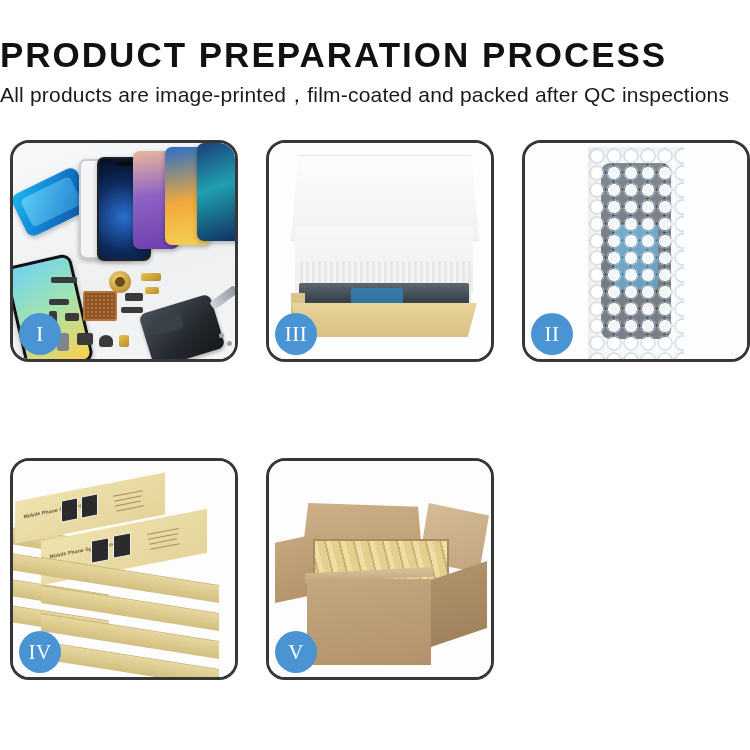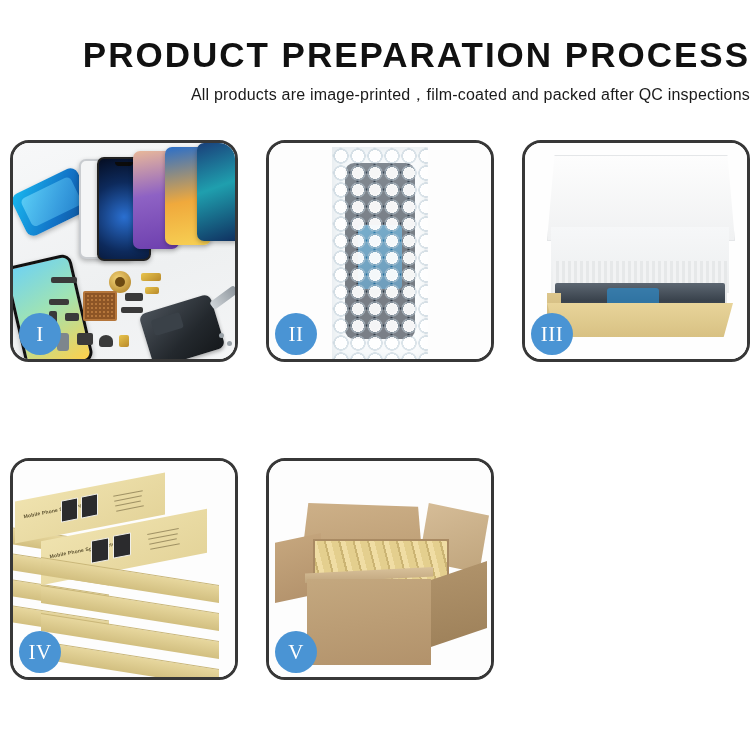--- a/index.html
+++ b/index.html
@@ -1,27 +1,27 @@
 <!DOCTYPE html>
 <html><head>
 <meta charset="utf-8">
 <style>
   html,body{margin:0;padding:0;}
   body{
     width:750px;height:750px;background:#ffffff;
     font-family:"Liberation Sans","DejaVu Sans",sans-serif;
     overflow:hidden;position:relative;
   }
-  .header{width:750px;text-align:right;padding-top:34px;box-sizing:border-box;}
+  .header{width:750px;text-align:left;padding-top:34px;box-sizing:border-box;}
   .title{
     font-size:35px;font-weight:700;color:#111111;letter-spacing:2.0px;
     line-height:42px;white-space:nowrap;font-family:"Liberation Sans","DejaVu Sans",sans-serif;
   }
   .subtitle{
-    font-size:16px;font-weight:400;color:#1a1a1a;letter-spacing:0.2px;
+    font-size:21px;font-weight:400;color:#1a1a1a;letter-spacing:0.2px;
     line-height:22px;margin-top:8px;white-space:nowrap;
   }
   .grid{
     position:absolute;left:10px;top:140px;width:730px;
     display:grid;grid-template-columns:228px 228px 228px;
     grid-template-rows:222px 222px;column-gap:28px;row-gap:96px;
   }
   .panel{
     position:relative;border:3px solid #373737;border-radius:19px;
     background:#ffffff;box-sizing:border-box;overflow:hidden;
@@ -193,40 +193,40 @@
       <div class="part gold" style="left:106px;top:192px;width:10px;height:12px;"></div>
       <div class="backcase"></div>
       <div class="driver"></div>
       <div class="part" style="left:206px;top:190px;width:5px;height:5px;border-radius:50%;background:#9aa2a8;"></div>
       <div class="part" style="left:214px;top:198px;width:5px;height:5px;border-radius:50%;background:#9aa2a8;"></div>
     </div>
     <div class="badge">I</div>
   </div>
 
   <div class="panel">
-    <div class="scene p2">
-      <div class="wrapbag"></div>
-      <div class="wrapphone">
-        <div class="wrapblue"></div>
-      </div>
-      <div class="bubbles"></div>
-    </div>
-    <div class="badge">II</div>
-  </div>
-
-  <div class="panel">
     <div class="scene p3">
       <div class="m-lid"></div>
       <div class="m-back"></div>
       <div class="m-foam"></div>
       <div class="m-items"></div>
       <div class="m-side"></div>
       <div class="m-front"></div>
     </div>
     <div class="badge">III</div>
+  </div>
+
+  <div class="panel">
+    <div class="scene p2">
+      <div class="wrapbag"></div>
+      <div class="wrapphone">
+        <div class="wrapblue"></div>
+      </div>
+      <div class="bubbles"></div>
+    </div>
+    <div class="badge">II</div>
   </div>
 
   <div class="panel">
     <div class="scene p4">
 
       <div class="box-edge" style="left:0px;top:74px;width:96px;height:16px;transform:skewY(9deg);"></div>
       <div class="box-edge" style="left:0px;top:100px;width:96px;height:16px;transform:skewY(9deg);"></div>
       <div class="box-edge" style="left:0px;top:126px;width:96px;height:16px;transform:skewY(9deg);"></div>
       <div class="box-edge" style="left:0px;top:152px;width:96px;height:16px;transform:skewY(9deg);"></div>
 

